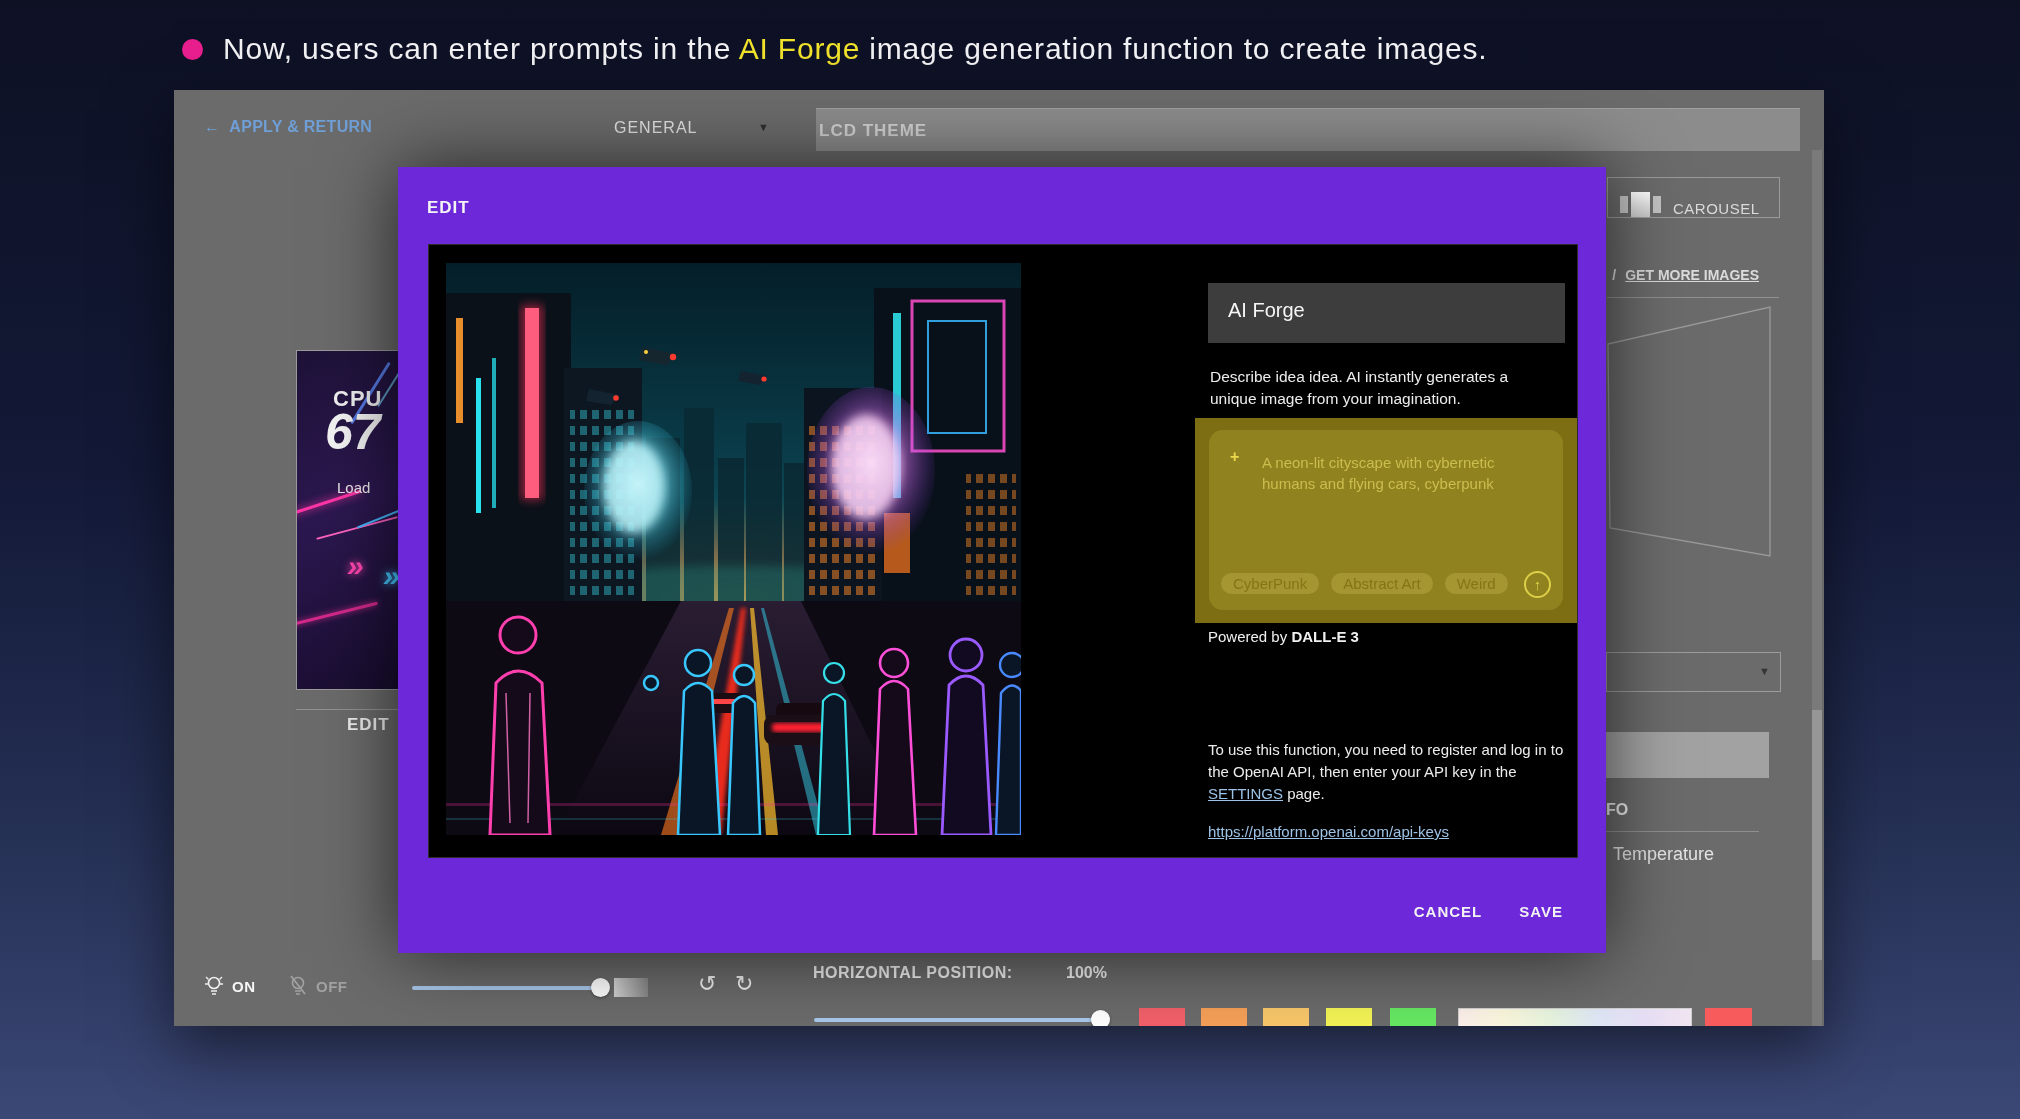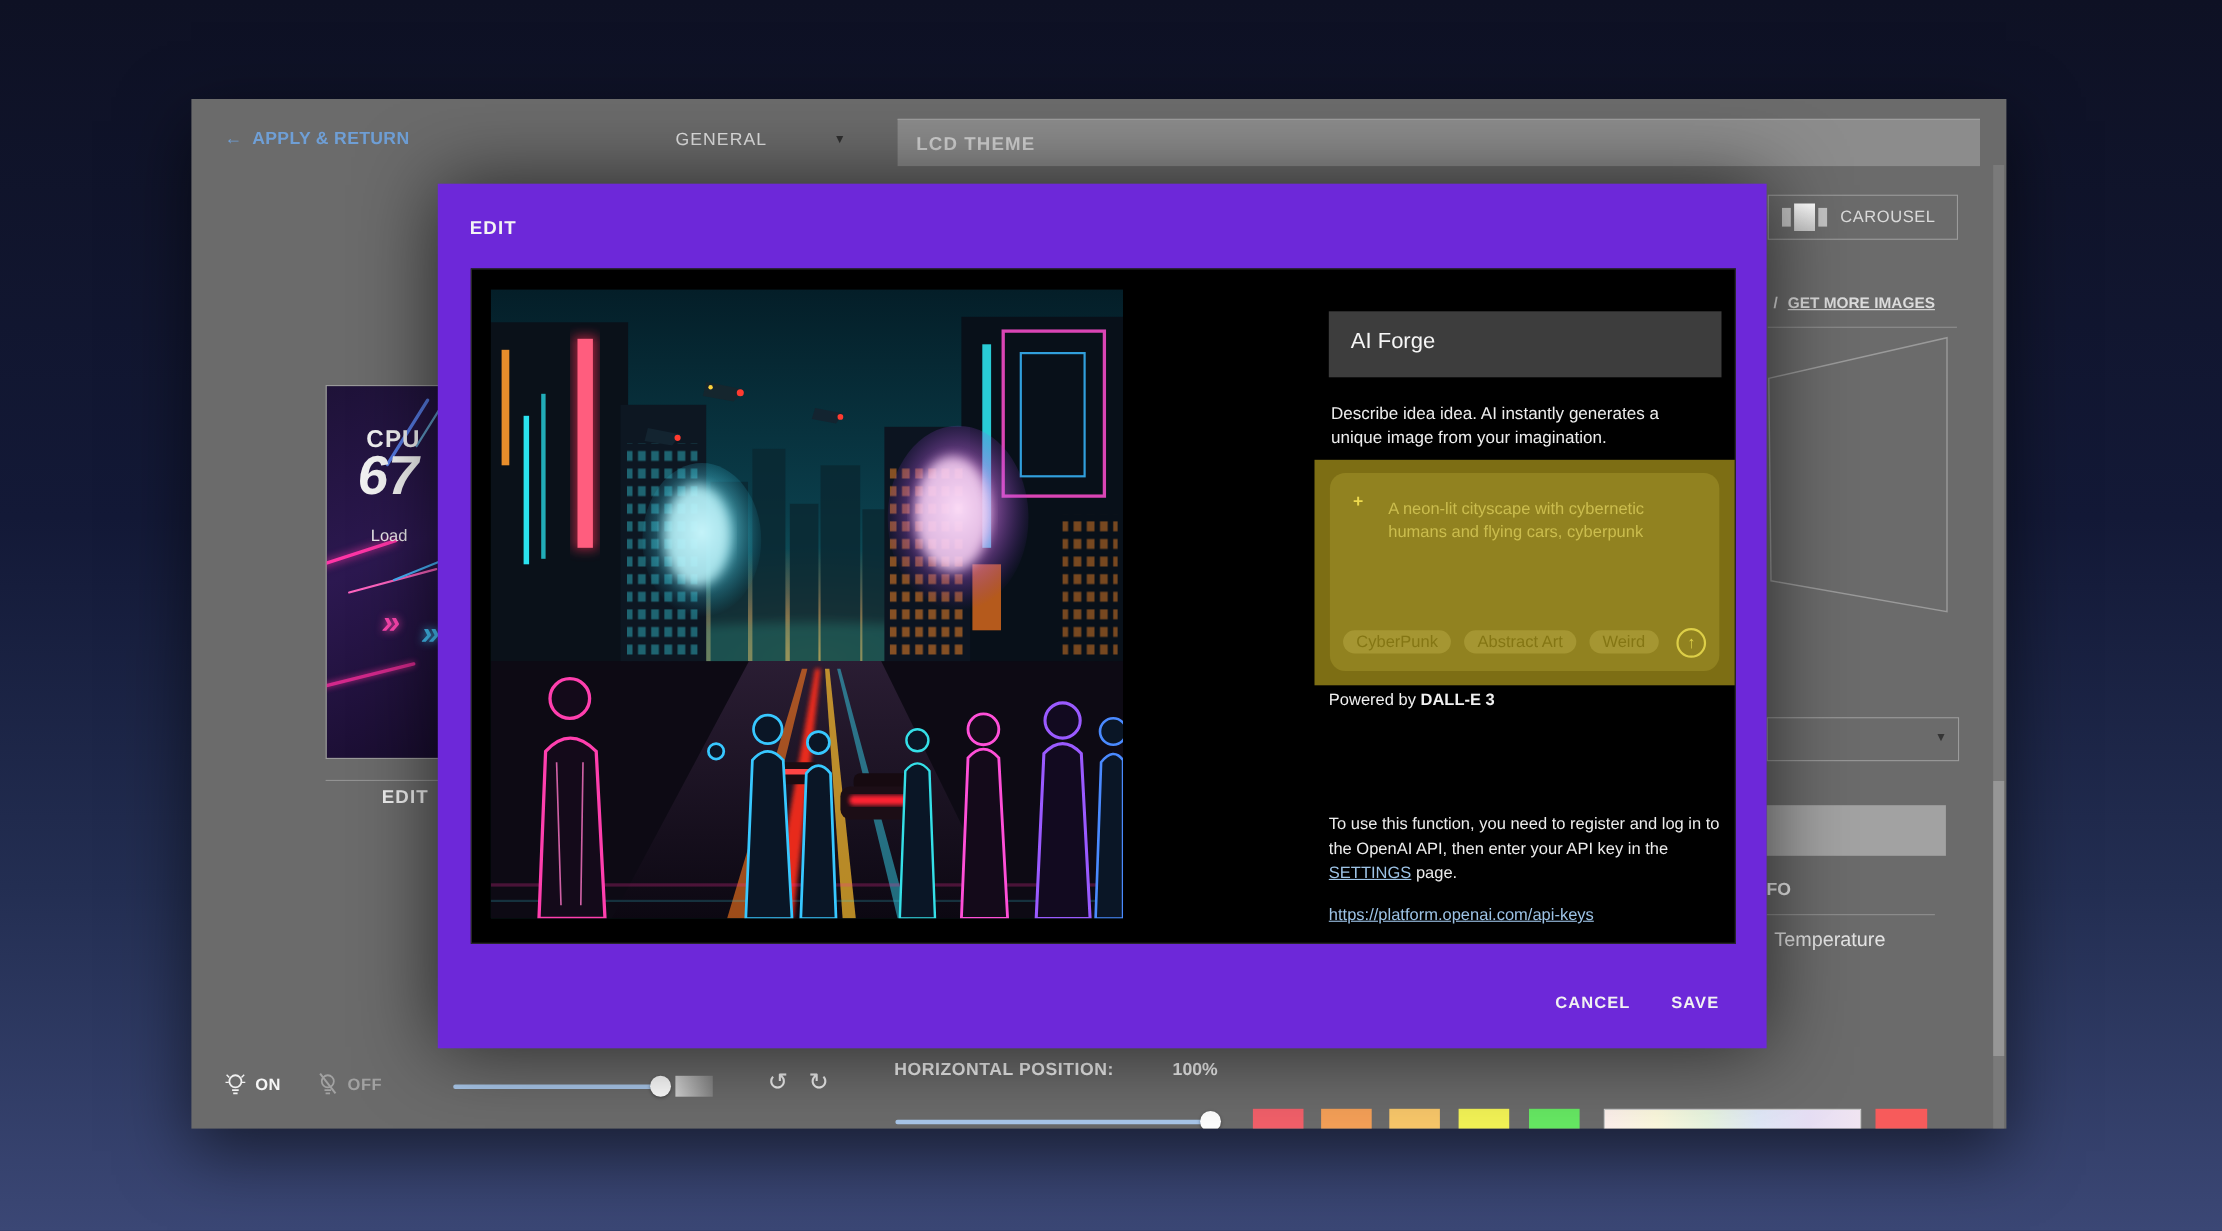--- a/index.html
+++ b/index.html
@@ -17,24 +17,24 @@
 
 
 .window{position:absolute;left:174px;top:90px;width:1650px;height:936px;background:#6b6b6b;
   overflow:hidden;box-shadow:0 20px 60px rgba(0,0,0,.55);}
 
 
 .apply-return{left:30px;top:28px;color:#6f9fd6;font-weight:bold;font-size:16px;letter-spacing:.3px;display:flex;gap:9px;align-items:center;cursor:pointer;}
 .general{left:440px;top:29px;font-size:16px;color:#e2e2e2;letter-spacing:1px;cursor:pointer;}
 .general-caret{left:584px;top:31px;font-size:11px;color:#2f2f2f;}
 .lcd-tab{left:642px;top:18px;width:984px;height:43px;background:#8c8c8c;border-top:1px solid #a0a0a0;}
-.lcd-tab span{display:block;padding:12px 0 0 17px;font-size:17px;font-weight:bold;color:#d2d2d2;letter-spacing:1px;}
-
-
-.carousel-btn{left:1433px;top:87px;width:173px;height:41px;border:1px solid #9b9b9b;display:flex;align-items:center;padding-left:12px;gap:12px;cursor:pointer;}
+.lcd-tab span{display:block;padding:12px 0 0 3px;font-size:17px;font-weight:bold;color:#d2d2d2;letter-spacing:1px;}
+
+
+.carousel-btn{left:1433px;top:87px;width:173px;height:41px;border:1px solid #9b9b9b;display:flex;align-items:flex-end;padding-left:12px;gap:12px;cursor:pointer;}
 .car-icon{display:flex;align-items:center;gap:3px;}
 .car-icon i{display:block;}
 .car-s{width:8px;height:17px;background:#c3c3c3;}
 .car-m{width:19px;height:25px;background:linear-gradient(180deg,#ffffff,#c9c9c9);}
 .carousel-btn b{font-size:15px;font-weight:normal;color:#dadada;letter-spacing:.5px;}
 .crumbs{left:1420px;top:177px;font-size:14px;font-weight:bold;color:#dcdcdc;display:flex;gap:9px;white-space:nowrap;}
 .crumbs .lnk{text-decoration:underline;cursor:pointer;}
 .crumb-divider{left:1433px;top:207px;width:172px;height:1px;background:#909090;}
 .wire{left:1430px;top:212px;}
 .panel-dropdown{left:1432px;top:562px;width:175px;height:40px;border:1px solid #9c9c9c;cursor:pointer;}
@@ -110,20 +110,24 @@
 .blu{color:#9dc3e6;text-decoration:underline;cursor:pointer;}
 .api-link{left:810px;top:656px;font-size:15px;color:#9dc3e6;text-decoration:underline;cursor:pointer;}
 .modal-actions{right:43px;top:736px;display:flex;gap:37px;}
 .mbtn{font-size:15px;font-weight:bold;letter-spacing:1px;color:#f2f2f2;cursor:pointer;background:none;border:none;font-family:inherit;}
 </style>
 </head>
 <body>
 
 <div class="stage">
 
+  <div class="caption">
+    <span class="dot" style="background: rgb(234, 31, 143);"></span>
+    <span class="cap-text"><span>Now, users can enter prompts in the </span><span class="hl" style="color: rgb(242, 228, 44);">AI Forge</span><span> image generation function to create images.</span></span>
+  </div>
 
   <div class="window">
 
     <div class="abs apply-return">
       <span>←</span>
       <span>APPLY &amp; RETURN</span>
     </div>
     <div class="abs general">GENERAL</div>
     <div class="abs general-caret">▼</div>
     <div class="abs lcd-tab">

